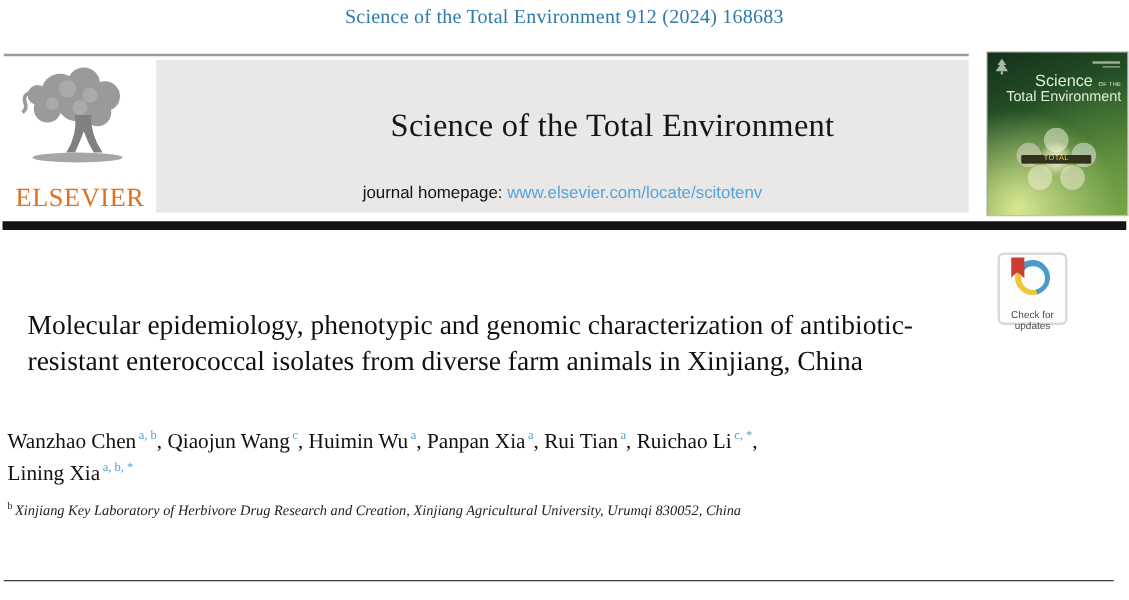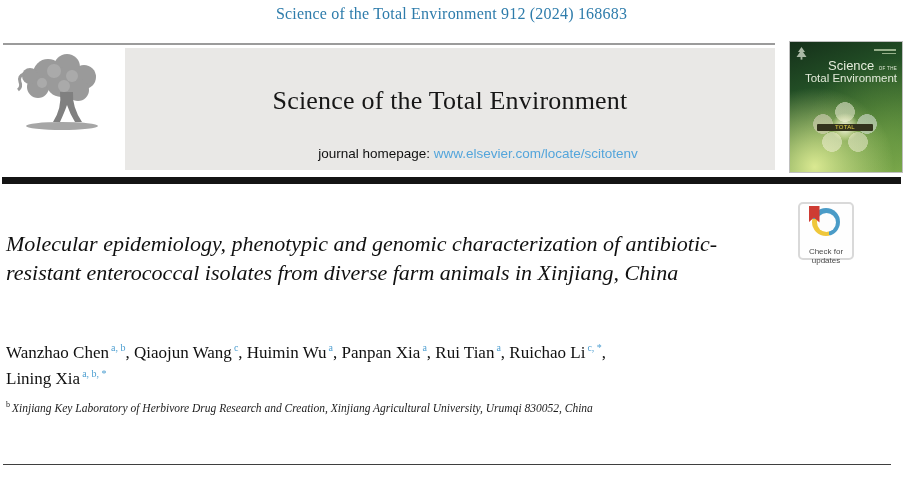--- a/index.html
+++ b/index.html
@@ -13,24 +13,24 @@
     font-size:16px;color:#2e7cab;letter-spacing:.2px;
   }
   
   .top-rule{position:absolute;left:3px;top:43px;width:772px;height:2px;background:#9b9b9b;}
   .banner-box{
     position:absolute;left:125px;top:48px;width:650px;height:122px;
     background:#e9e8e6;text-align:center;
   }
   .contents-line{position:absolute;top:9px;left:0;width:100%;font-size:13.5px;color:#1a1a1a;}
   .contents-line a{color:#54a5db;text-decoration:none;}
-  .journal-title{position:absolute;top:38px;left:0;width:100%;font-size:26px;color:#161616;letter-spacing:.2px;}
+  .journal-title{position:absolute;top:38px;left:0;width:100%;font-size:26px;color:#161616;letter-spacing:.2px;padding-left:40px;}
   .homepage-line{
     position:absolute;top:98px;left:0;width:100%;
-    font-family:"Liberation Sans",sans-serif;font-size:13.5px;color:#111;padding-left:28px;
+    font-family:"Liberation Sans",sans-serif;font-size:13.5px;color:#111;
   }
   .homepage-line a{color:#54a5db;text-decoration:none;}
   
   .elsevier-block{position:absolute;left:8px;top:48px;width:112px;height:124px;}
   .elsevier-tree{position:absolute;left:6px;top:2px;}
   .elsevier-wordmark{
     position:absolute;left:0;top:98px;width:112px;text-align:center;
     font-size:21px;color:#e0701f;letter-spacing:.5px;
   }
   
@@ -125,20 +125,21 @@
     <g fill="#b8b8b8" opacity="0.55">
       <circle cx="40" cy="21" r="7"></circle>
       <circle cx="58" cy="26" r="6"></circle>
       <circle cx="28" cy="33" r="5"></circle>
       <circle cx="50" cy="36" r="6"></circle>
     </g>
     <path d="M46 42 q2 16 -7 30 l7 0 q5 -11 7 -17 q3 9 8 17 l7 0 q-10 -15 -9 -30 z" fill="#808080"></path>
     <ellipse cx="48" cy="76" rx="36" ry="4" fill="#a6a6a6"></ellipse>
     <path d="M10 24 q-6 2 -4 8 q2 5 -2 8" stroke="#9a9a9a" stroke-width="3" fill="none"></path>
   </svg>
+  <div class="elsevier-wordmark">ELSEVIER</div>
 </div>
 
 <div class="banner-box">
   <div class="journal-title">Science of the Total Environment</div>
   <div class="homepage-line">
     <span>journal homepage:</span>
     <a href="#">www.elsevier.com/locate/scitotenv</a>
   </div>
 </div>
 
@@ -167,21 +168,21 @@
   <div class="crossmark">
     <div class="crossmark-hole"></div>
   </div>
   <div class="crossmark-ribbon"></div>
   <div class="badge-text">
     <div>Check for</div>
     <div>updates</div>
   </div>
 </div>
 
-<h1 class="article-title" style="margin:0;font-weight:normal;font-style:italic;">Molecular epidemiology, phenotypic and genomic characterization of antibiotic-resistant enterococcal isolates from diverse farm animals in Xinjiang, China</h1>
+<h1 class="article-title" style="margin:16px;font-weight:normal;">Molecular epidemiology, phenotypic and genomic characterization of antibiotic-resistant enterococcal isolates from diverse farm animals in Xinjiang, China</h1>
 
 <div class="authors">
   <span><span>Wanzhao Chen</span><sup>a, b</sup><span>, </span></span>
   <span><span>Qiaojun Wang</span><sup>c</sup><span>, </span></span>
   <span><span>Huimin Wu</span><sup>a</sup><span>, </span></span>
   <span><span>Panpan Xia</span><sup>a</sup><span>, </span></span>
   <span><span>Rui Tian</span><sup>a</sup><span>, </span></span>
   <span><span>Ruichao Li</span><sup>c, *</sup><span>,</span></span>
   <br>
   <span><span>Lining Xia</span><sup>a, b, *</sup><span></span></span>

